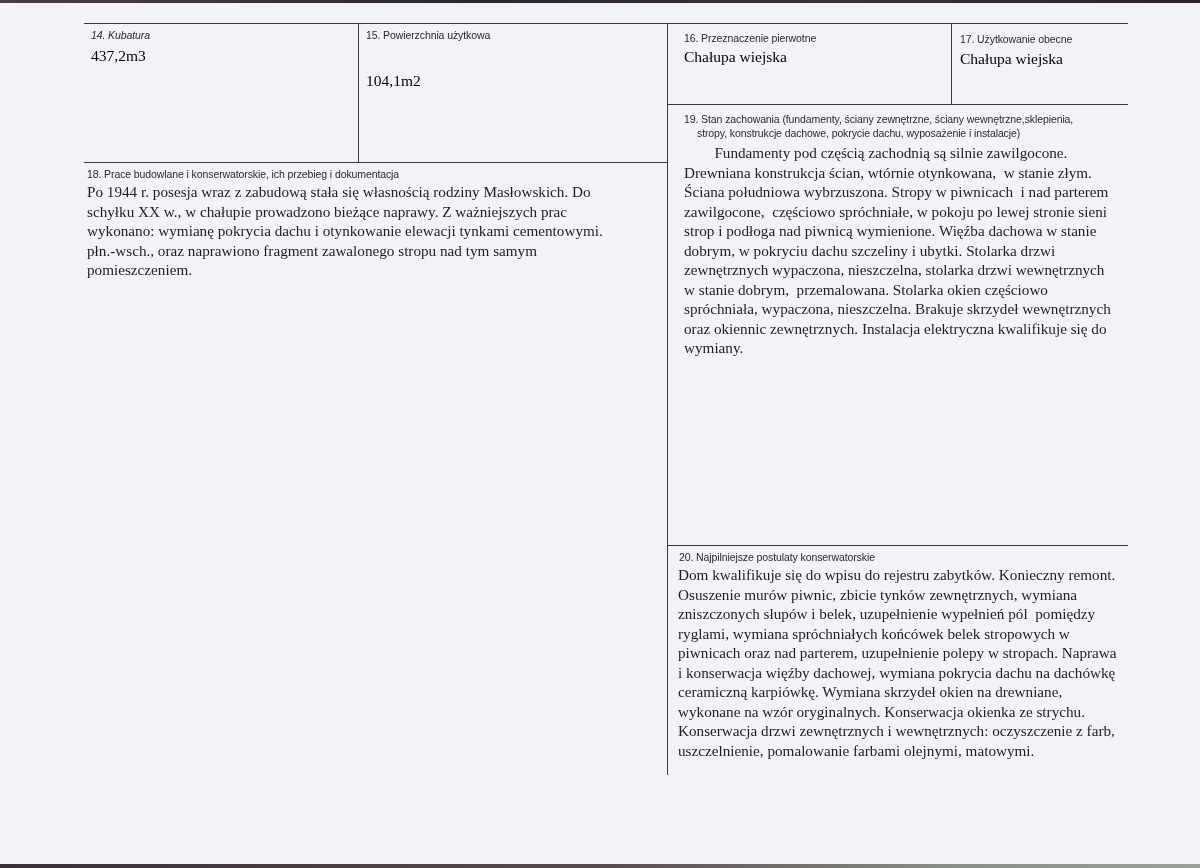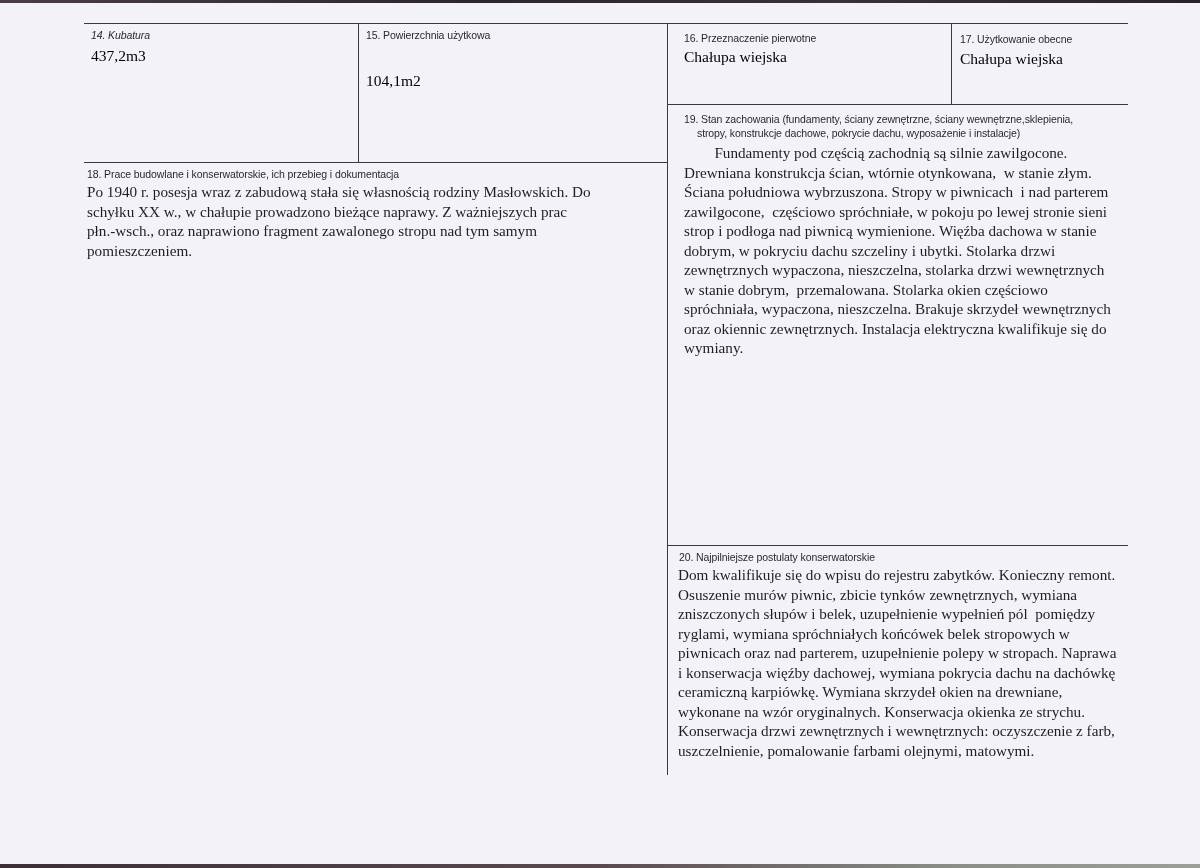--- a/index.html
+++ b/index.html
@@ -81,22 +81,23 @@
 </div>
 
 <div>
   <div class="label" style="left:960px; top:33px;">17. Użytkowanie obecne</div>
   <div class="value" style="left:960px; top:50px;">Chałupa wiejska</div>
 </div>
 
 <div>
   <div class="label" style="left:87px; top:168px;">18. Prace budowlane i konserwatorskie, ich przebieg i dokumentacja</div>
   <div class="para" style="left:87px; top:182px; width:580px;">
-    <span class="ln">Po 1940 r. posesja wraz z zabudową stała się własnością rodziny Masłowskich. Do</span>
+    <span class="ln">Po 1944 r. posesja wraz z zabudową stała się własnością rodziny Masłowskich. Do</span>
     <span class="ln">schyłku XX w., w chałupie prowadzono bieżące naprawy. Z ważniejszych prac</span>
+    <span class="ln">wykonano: wymianę pokrycia dachu i otynkowanie elewacji tynkami cementowymi.</span>
     <span class="ln">płn.-wsch., oraz naprawiono fragment zawalonego stropu nad tym samym</span>
     <span class="ln">pomieszczeniem.</span>
   </div>
 </div>
 
 <div>
   <div class="label" style="left:684px; top:113px;">19. Stan zachowania (fundamenty, ściany zewnętrzne, ściany wewnętrzne,sklepienia,</div>
   <div class="label" style="left:697px; top:127px;">stropy, konstrukcje dachowe, pokrycie dachu, wyposażenie i instalacje)</div>
   <div class="clip" style="left:684px; top:143px; width:444px; height:230px;">
     <div class="para" style="left:0; top:0; width:600px;">

